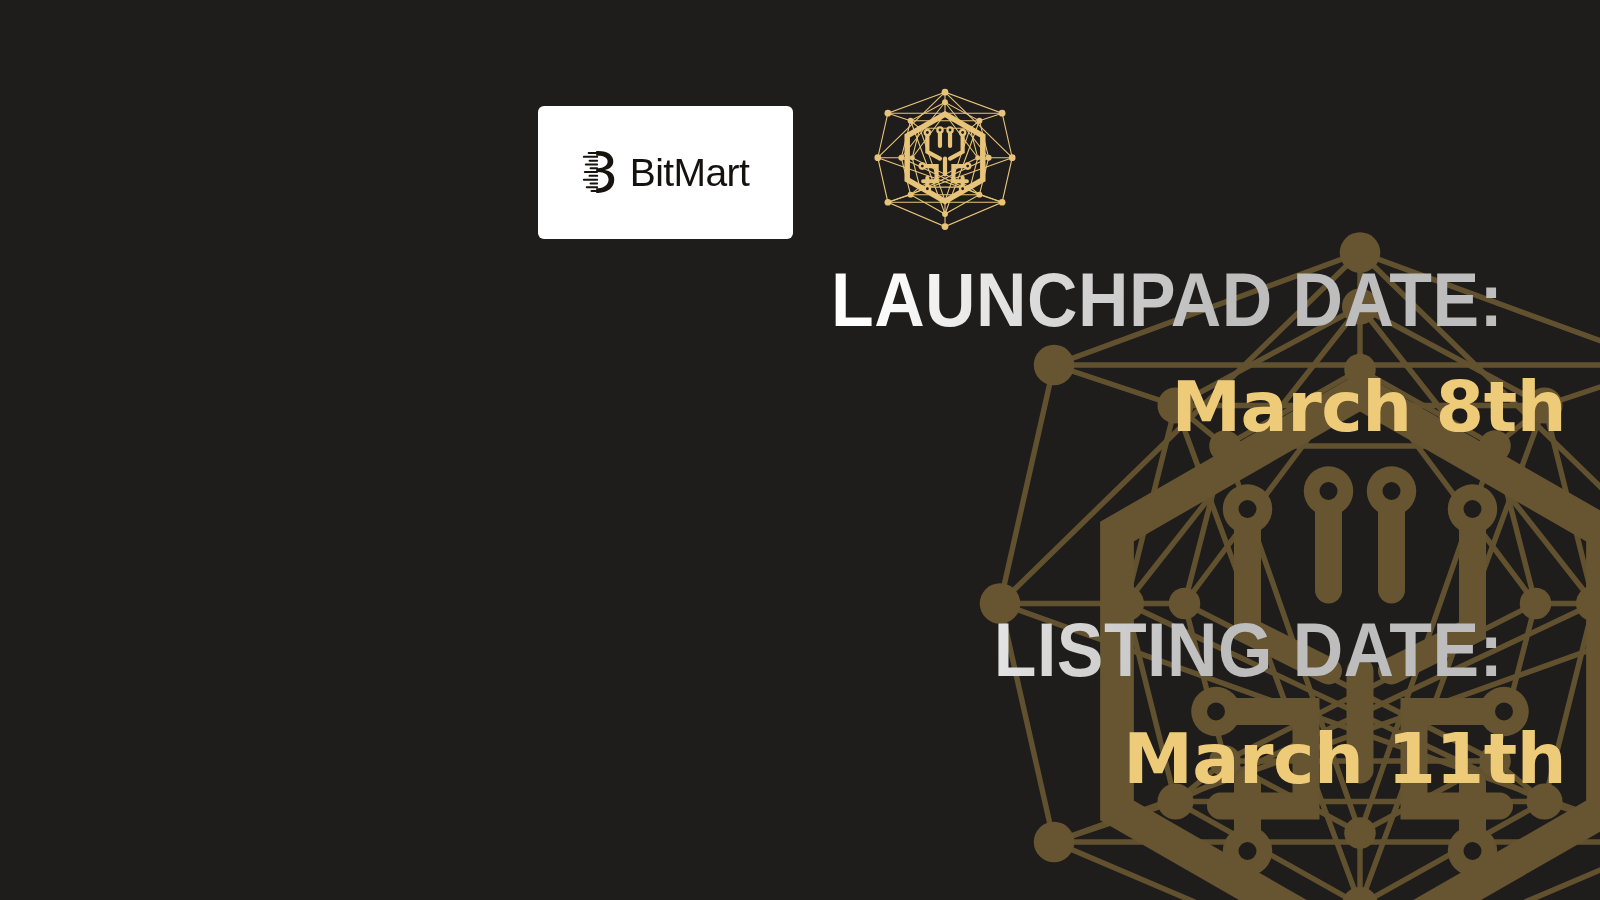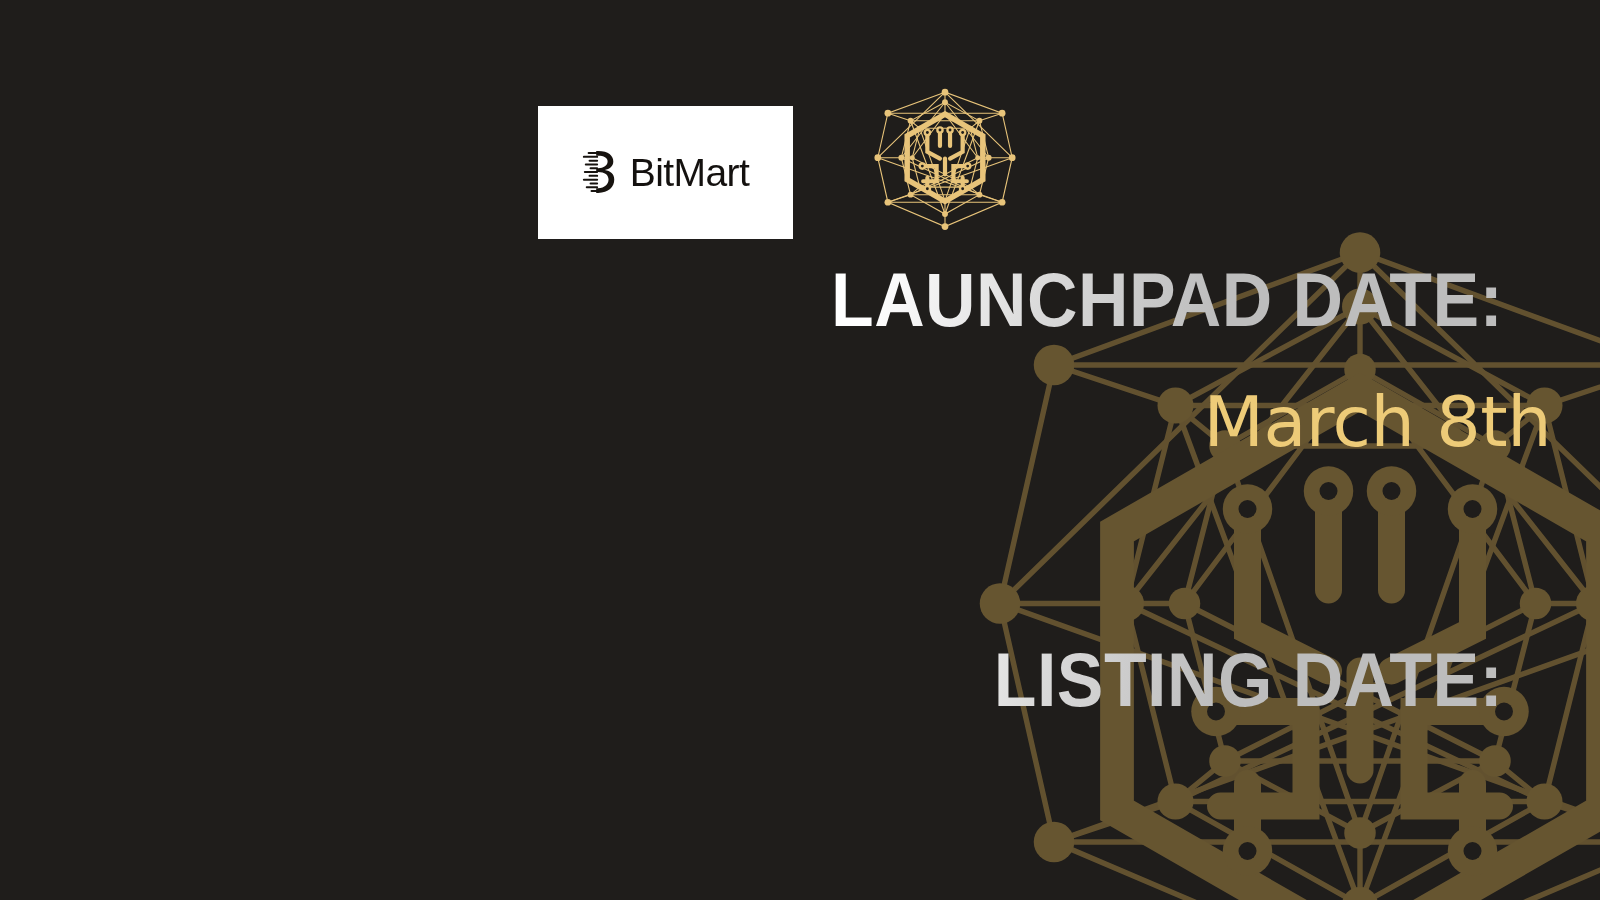--- a/index.html
+++ b/index.html
@@ -43,20 +43,21 @@
 
   .bitmart-card {
     width: 255px;
     height: 133px;
     background: #ffffff;
     display: flex;
     align-items: center;
     justify-content: center;
     gap: 11px;
     flex: none;
+    border-radius: 6px;
   }
   .bitmart-mark { width: 38px; height: 46px; flex: none; display: block; }
   .bitmart-word {
     font-family: "Liberation Sans", sans-serif;
     font-size: 39px;
     letter-spacing: -0.6px;
     color: #14110f;
     font-weight: 400;
     line-height: 1;
   }
@@ -84,26 +85,26 @@
         #d9d9d9 68%, #bdbdbd 80%, #bdbdbd 100%);
     -webkit-background-clip: text;
     background-clip: text;
     color: transparent;
     -webkit-text-fill-color: transparent;
     transform: scaleX(0.92);
   }
 
   .date {
     font-family: "DejaVu Sans", sans-serif;
-    font-weight: 400;
+    font-weight: 700;
     font-size: 70px;
     line-height: 1;
     letter-spacing: -0.5px;
     color: #edcb78;
-    margin: 15px;
+    margin: 0;
   }
 
   .gap-a { height: 34px; }
   .gap-b { height: 170px; }
   .gap-c { height: 36px; }
 </style>
 </head>
 <body>
 
 <div class="stage">
@@ -316,15 +317,16 @@
     <div class="gap-a"></div>
 
     <p class="date">March 8th</p>
 
     <div class="gap-b"></div>
 
     <h1 class="heading">LISTING DATE:</h1>
 
     <div class="gap-c"></div>
 
+    <p class="date">March 11th</p>
   </div>
 
 </div>
 
 </body></html>

